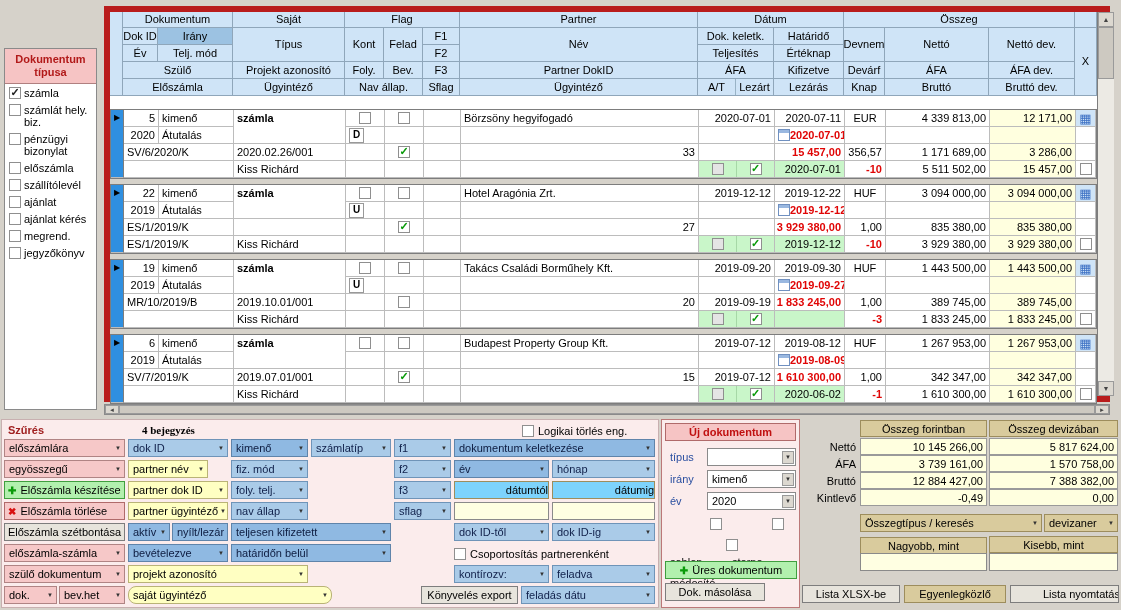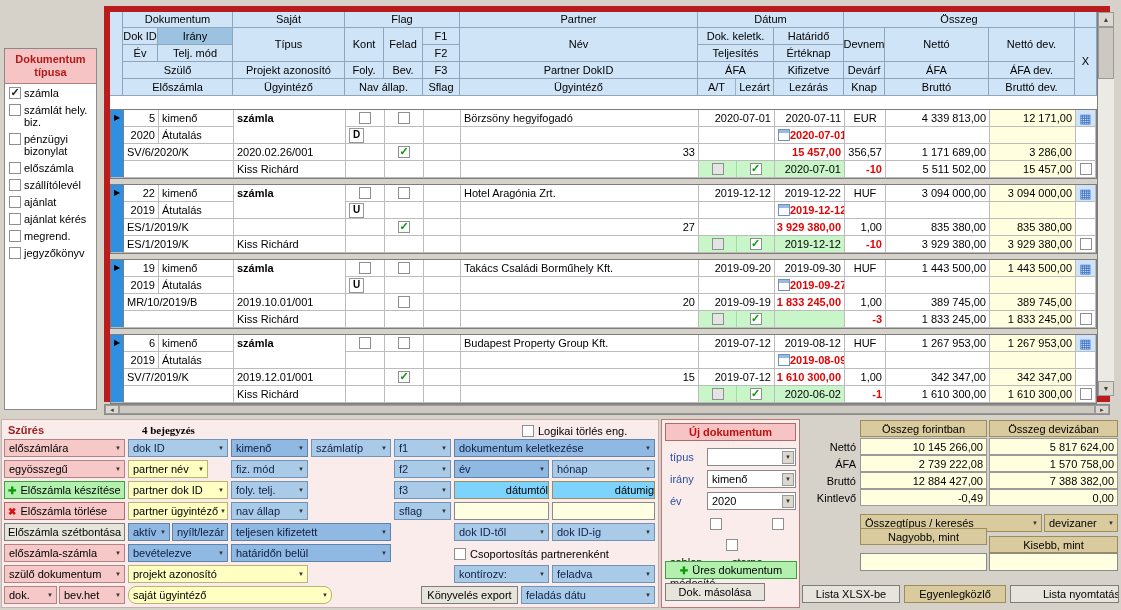--- a/index.html
+++ b/index.html
@@ -437,21 +437,21 @@
       <div class="c selc" style="grid-area:1/1/5/2">
               <span class="tri">▶</span>
             </div>
       <div class="c r" style="grid-area:1/2/2/3">6</div>
       <div class="c" style="grid-area:1/3/2/4">kimenő</div>
       <div class="c r" style="grid-area:2/2/3/3">2019</div>
       <div class="c" style="grid-area:2/3/3/4">Átutalás</div>
       <div class="c" style="grid-area:3/2/4/4">SV/7/2019/K</div>
       <div class="c" style="grid-area:4/2/5/4"></div>
       <div class="c bold topalign" style="grid-area:1/4/3/5">számla</div>
-      <div class="c" style="grid-area:3/4/4/5">2019.12.01/001</div>
+      <div class="c" style="grid-area:3/4/4/5">2019.07.01/001</div>
       <div class="c" style="grid-area:4/4/5/5">Kiss Richárd</div>
       <div class="c ctr" style="grid-area:1/5/2/6">
               <span class="cb"></span>
             </div>
       <div class="c" style="grid-area:2/5/3/6"></div>
       <div class="c" style="grid-area:3/5/4/6"></div>
       <div class="c" style="grid-area:4/5/5/6"></div>
       <div class="c ctr" style="grid-area:1/6/2/7">
               <span class="cb"></span>
             </div>
@@ -709,37 +709,37 @@
   </section>
 
   <section class="summary">
     <div class="sum-h" style="left:58px;top:1px;width:127px;">Összeg forintban</div>
     <div class="sum-h" style="left:187px;top:1px;width:129px;">Összeg devizában</div>
 
     <div class="sum-lbl" style="top:19px;">Nettó</div>
     <div class="sum-v" style="left:58px;top:19px;width:127px;">10 145 266,00</div>
     <div class="sum-v" style="left:187px;top:19px;width:129px;">5 817 624,00</div>
     <div class="sum-lbl" style="top:36px;">ÁFA</div>
-    <div class="sum-v" style="left:58px;top:36px;width:127px;">2 739 222,08</div>
+    <div class="sum-v" style="left:58px;top:36px;width:127px;">3 739 161,00</div>
     <div class="sum-v" style="left:187px;top:36px;width:129px;">1 570 758,00</div>
     <div class="sum-lbl" style="top:53px;">Bruttó</div>
     <div class="sum-v" style="left:58px;top:53px;width:127px;">12 884 427,00</div>
     <div class="sum-v" style="left:187px;top:53px;width:129px;">7 388 382,00</div>
     <div class="sum-lbl" style="top:70px;">Kintlevő</div>
     <div class="sum-v" style="left:58px;top:70px;width:127px;">-0,49</div>
     <div class="sum-v" style="left:187px;top:70px;width:129px;">0,00</div>
 
     <div class="dd tan" style="position:absolute;left:58px;top:95px;width:182px;">
         <span>Összegtípus / keresés</span>
       </div>
     <div class="dd tan" style="position:absolute;left:242px;top:95px;width:74px;">
         <span>devizaner</span>
       </div>
 
-    <div class="sum-h" style="left:58px;top:109px;width:127px;">Nagyobb, mint</div>
+    <div class="sum-h" style="left:58px;top:118px;width:127px;">Nagyobb, mint</div>
     <div class="sum-h" style="left:187px;top:117px;width:129px;">Kisebb, mint</div>
     <div class="inp" style="position:absolute;left:58px;top:134px;width:127px;"></div>
     <div class="inp" style="position:absolute;left:187px;top:134px;width:129px;"></div>
 
     <div class="btn" style="position:absolute;left:0px;top:166px;width:98px;">
         <span>Lista XLSX-be</span>
       </div>
     <div class="btn tanb" style="position:absolute;left:102px;top:166px;width:102px;">
         <span>Egyenlegközlő</span>
       </div>

